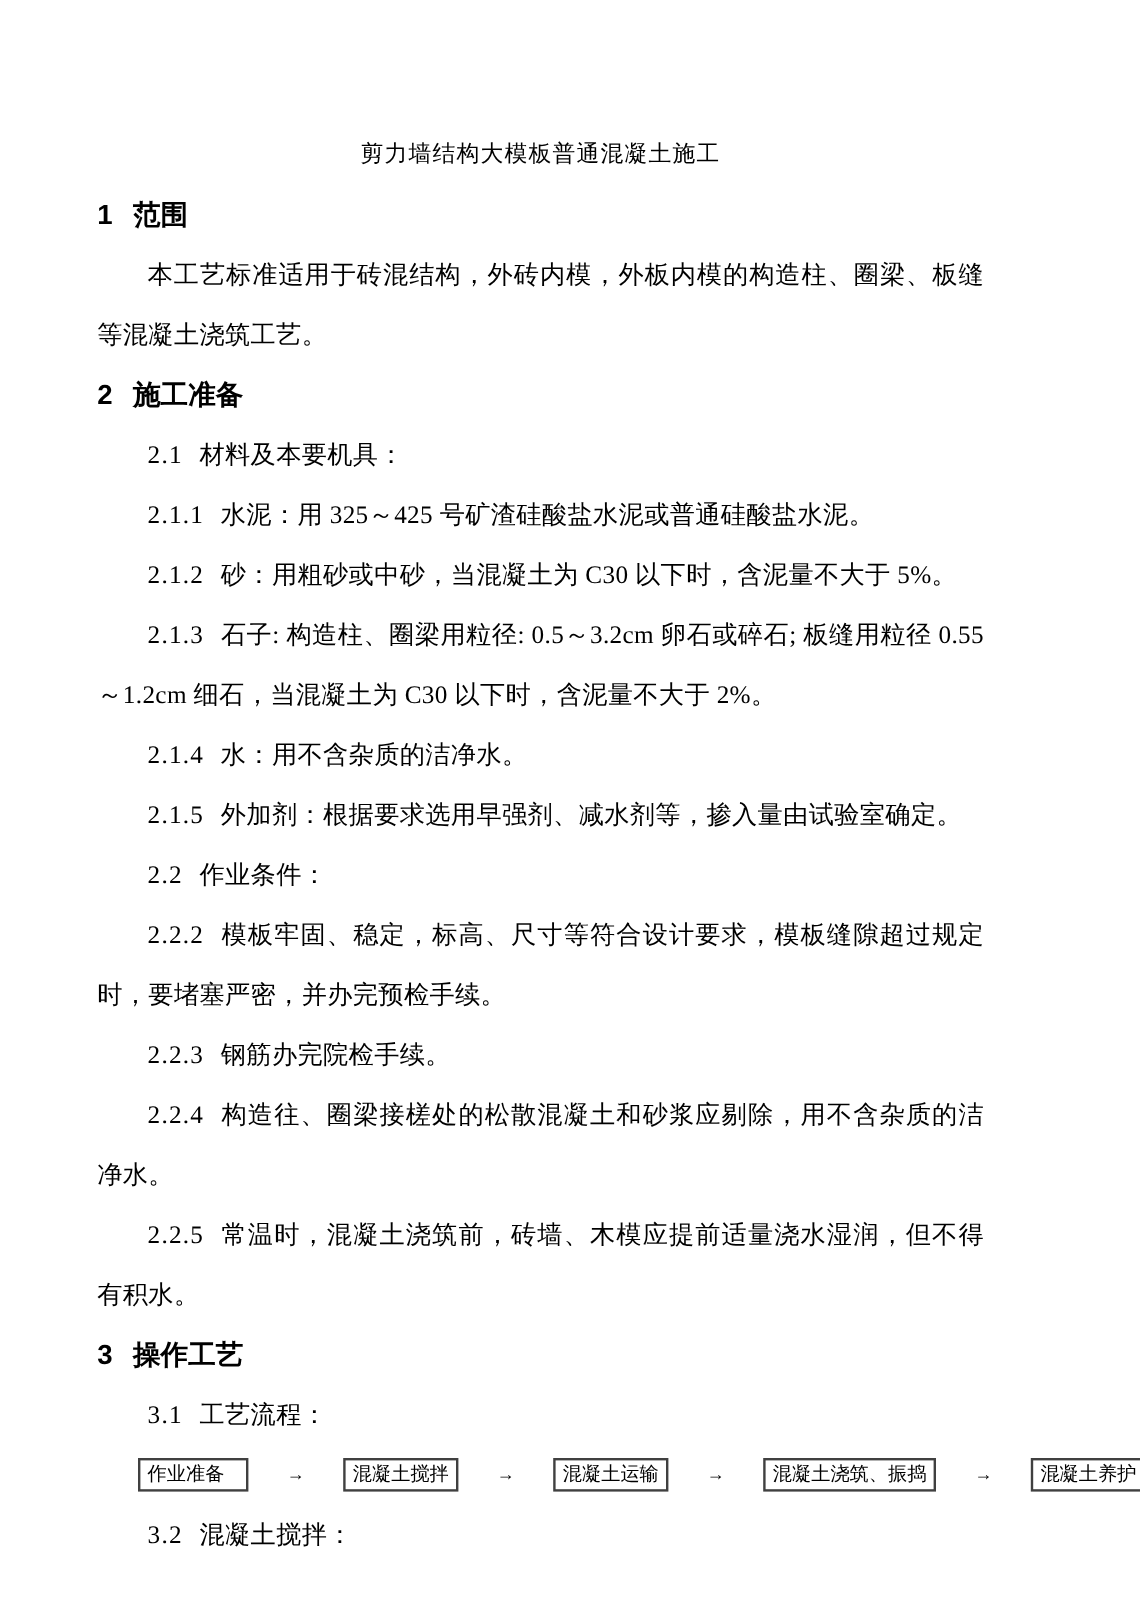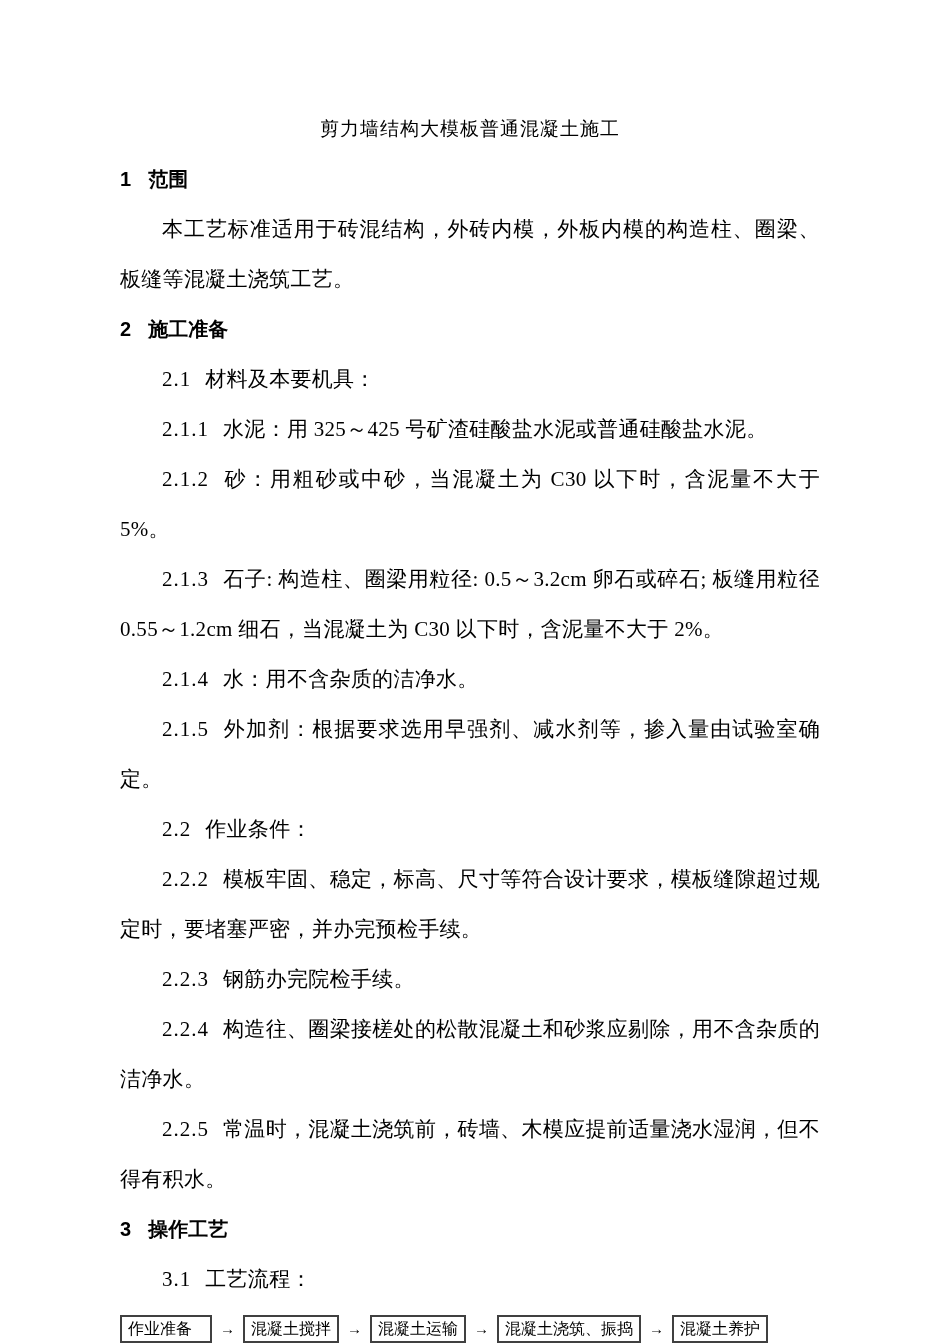--- a/index.html
+++ b/index.html
@@ -4,51 +4,53 @@
 <style>
   html, body { margin: 0; padding: 0; background: #ffffff; }
   .page {
     position: relative;
     width: 950px;
     height: 1344px;
     margin: 0 auto;
     background: #ffffff;
     color: #000000;
     box-sizing: border-box;
-    padding: 104px 130px 0 120px;
+    padding: 104px 130px 0 81px;
     overflow: hidden;
     font-family: "Liberation Serif", "DejaVu Serif", serif;
   }
   .title {
     text-align: center;
     font-size: 19px;
     line-height: 50px;
     letter-spacing: 1px;
     white-space: nowrap;
   }
   .heading {
     font-family: "Liberation Sans", "DejaVu Sans", sans-serif;
     font-weight: bold;
-    font-size: 20px;
+    font-size: 23px;
     line-height: 50px;
   }
   .heading .num { margin-right: 17px; font-family: "Liberation Sans", "DejaVu Sans", sans-serif; }
   .para {
     font-size: 21px;
     line-height: 50px;
     text-align: justify;
     text-indent: 2em;
     letter-spacing: 0.3px;
   }
   .para .num { margin-right: 14px; letter-spacing: 1px; }
   .flow-row {
     display: flex;
     align-items: center;
     height: 50px;
+    margin-left: 34px;
     font-size: 16px;
+    gap: 24px;
   }
   .flow-box {
     border: 2px solid #404040;
     padding: 1px 6px;
     line-height: 22px;
     white-space: nowrap;
     background: #ffffff;
   }
   .flow-box.first { padding-right: 18px; }
   .flow-arrow { margin: 0 8px; font-size: 15px; line-height: 22px; }

